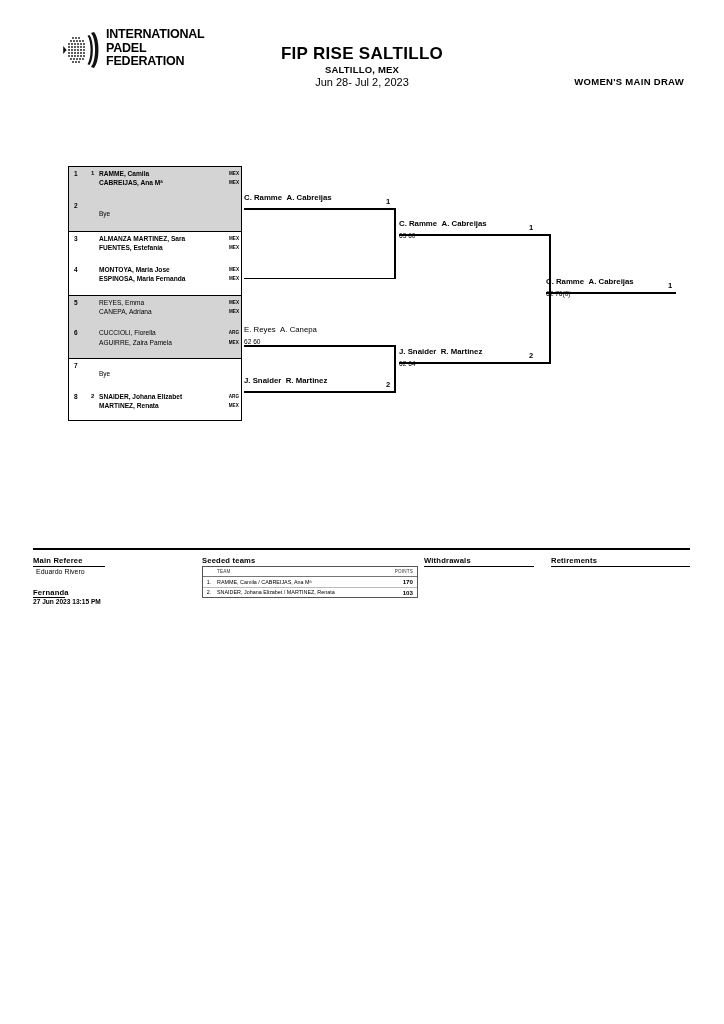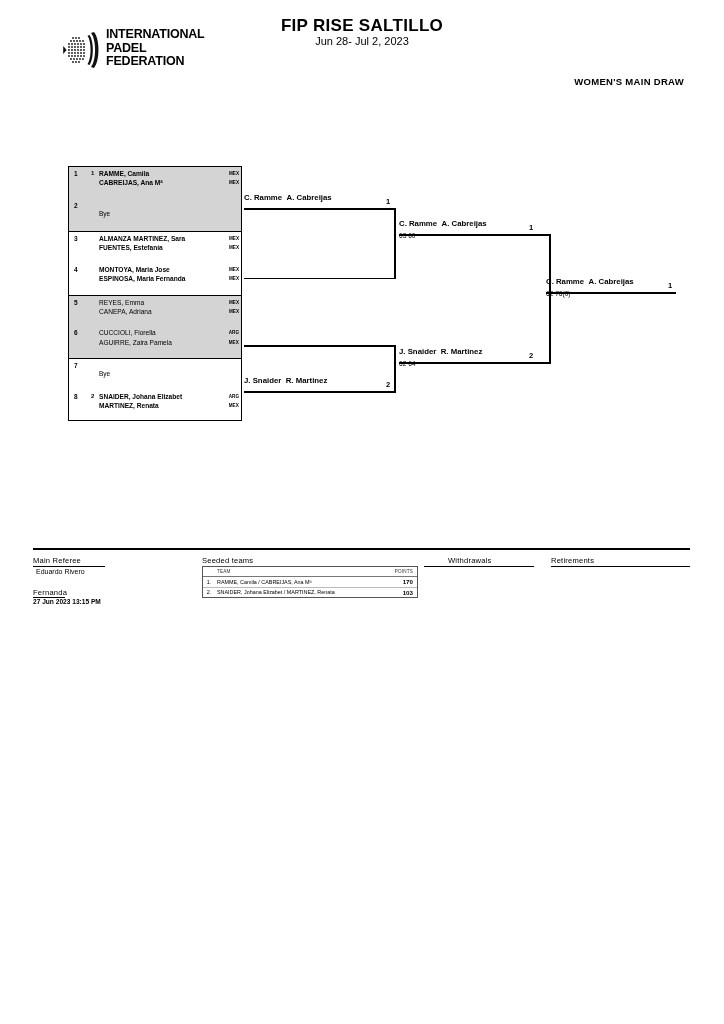--- a/index.html
+++ b/index.html
@@ -25,21 +25,21 @@
     position: absolute; left: 46px; top: 1px;
     font-family: "Liberation Sans", sans-serif;
     font-weight: bold;
     font-size: 12.5px;
     line-height: 13.5px;
     letter-spacing: -0.2px;
     white-space: nowrap;
   }
   #logo-text div { display: block; }
 
-  #title-block { position: absolute; left: 182px; top: 16px; width: 360px; text-align: center; }
+  #title-block { position: absolute; left: 182px; top: 44px; width: 360px; text-align: center; }
   #event-title {
     font-weight: bold; font-size: 17px; letter-spacing: 0.3px; line-height: 19px;
   }
   #event-city {
     font-weight: bold; font-size: 9.5px; letter-spacing: 0.2px; line-height: 12px; margin-top: 1px;
   }
   #event-dates {
     font-size: 11px; line-height: 10px; margin-top: 1px;
   }
   #draw-label {
@@ -105,21 +105,21 @@
 
   .hline { position: absolute; background: #000; height: 1.6px; }
   .vline { position: absolute; background: #000; width: 1.6px; }
 
   
   #footer { position: absolute; left: 0; top: 548px; width: 724px; }
   #footer-rule {
     position: absolute; left: 33px; top: 0; width: 657px; height: 2.4px; background: #000;
   }
   .foot-head {
-    position: absolute; font-weight: normal; font-size: 7.6px; letter-spacing: 0.2px;
+    position: absolute; font-weight: bold; font-size: 7.6px; letter-spacing: 0.2px;
   }
   .foot-underline { position: absolute; height: 1.1px; background: #000; }
   .foot-val { position: absolute; font-size: 7px; }
   .foot-val.bold { font-weight: bold; font-size: 6.6px; }
 
   #seed-table {
     position: absolute; left: 202px; top: 18px;
     width: 216px; border: 1px solid #555; box-sizing: border-box;
     background: #fff;
   }
@@ -203,20 +203,21 @@
     </svg>
     <div id="logo-text">
       <div>INTERNATIONAL</div>
       <div>PADEL</div>
       <div>FEDERATION</div>
     </div>
   </div>
 
   <div id="title-block">
     <div id="event-title">FIP RISE SALTILLO</div>
+    <div id="event-city">SALTILLO, MEX</div>
     <div id="event-dates">Jun 28- Jul 2, 2023</div>
   </div>
 
   <div id="draw-label">WOMEN'S MAIN DRAW</div>
 </div>
 
 <div id="bracket">
 
   <div class="r1-box">
     <div class="r1-row shaded" style="top:0px;">
@@ -308,20 +309,25 @@
     <span class="nm1">C. Ramme</span>
     <span class="nm2">A. Cabreijas</span>
     <span class="seedn" style="left:142px; top:11px;">1</span>
     <span class="score" style="display:block;"></span>
   </div>
   <div class="hline" style="left:244px; top:208px; width:152px;"></div>
 
   <div class="hline" style="left:244px; top:277.5px; width:152px;"></div>
   <div class="vline" style="left:394.4px; top:208px; height:70px;"></div>
 
+  <div class="adv" style="left:244px; top:318px; width:150px;">
+    <span class="nm1">E. Reyes</span>
+    <span class="nm2">A. Canepa</span>
+    <span class="score" style="display:block;">62 60</span>
+  </div>
   <div class="hline" style="left:244px; top:345px; width:152px;"></div>
 
   <div class="adv b" style="left:244px; top:369px; width:150px;">
     <span class="nm1">J. Snaider</span>
     <span class="nm2">R. Martinez</span>
     <span class="seedn" style="left:142px; top:11px;">2</span>
     <span class="score" style="display:block;"></span>
   </div>
   <div class="hline" style="left:244px; top:391px; width:152px;"></div>
   <div class="vline" style="left:394.4px; top:345px; height:47.6px;"></div>
@@ -359,21 +365,21 @@
   <div class="foot-underline" style="left:33px; top:18px; width:72px;"></div>
   <div class="foot-val" style="left:36px; top:20px;">Eduardo Rivero</div>
 
   <div class="foot-head" style="left:33px; top:40px;">Fernanda</div>
   <div class="foot-underline" style="left:33px; top:49px; width:32px;"></div>
   <div class="foot-val bold" style="left:33px; top:50px;">27 Jun 2023 13:15 PM</div>
 
   <div class="foot-head" style="left:202px; top:8px;">Seeded teams</div>
   <div class="foot-underline" style="left:202px; top:18px; width:216px;"></div>
 
-  <div class="foot-head" style="left:448px; top:8px;">Withdrawals</div>
+  <div class="foot-head" style="left:424px; top:8px;">Withdrawals</div>
   <div class="foot-underline" style="left:424px; top:18px; width:110px;"></div>
 
   <div class="foot-head" style="left:551px; top:8px;">Retirements</div>
   <div class="foot-underline" style="left:551px; top:18px; width:139px;"></div>
 
   <div id="seed-table">
     <div class="st-head">
       <div class="st-c-num"></div>
       <div class="st-c-team">TEAM</div>
       <div class="st-c-pts">POINTS</div>

